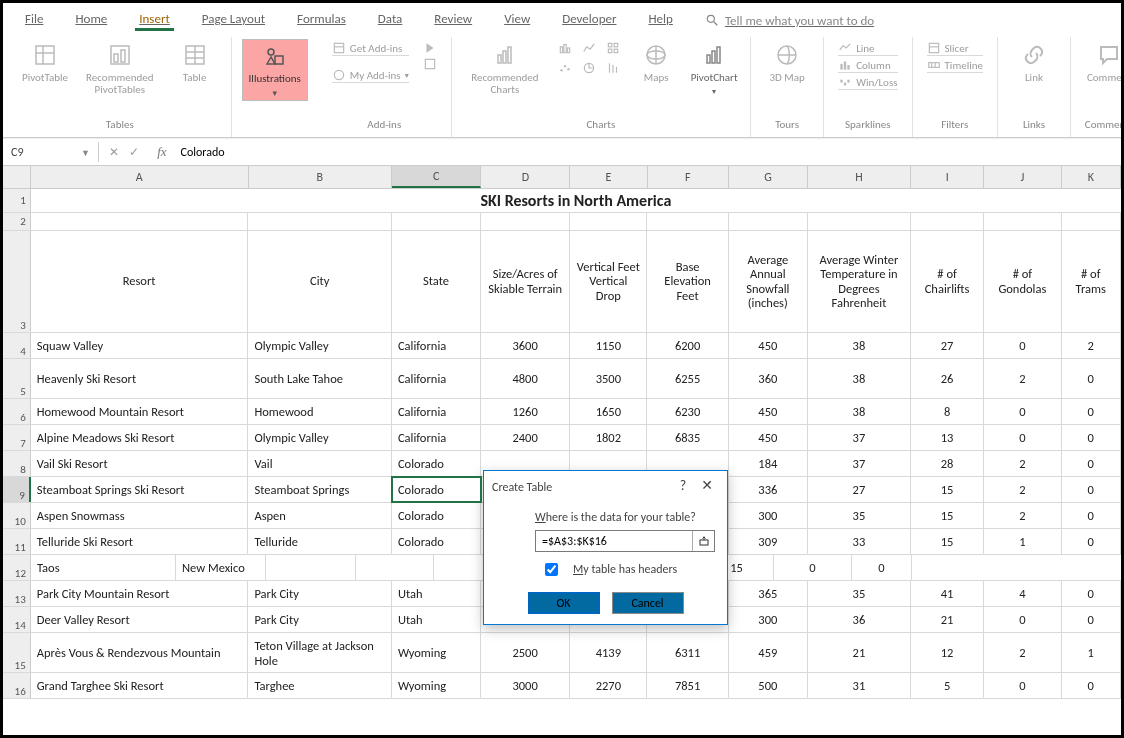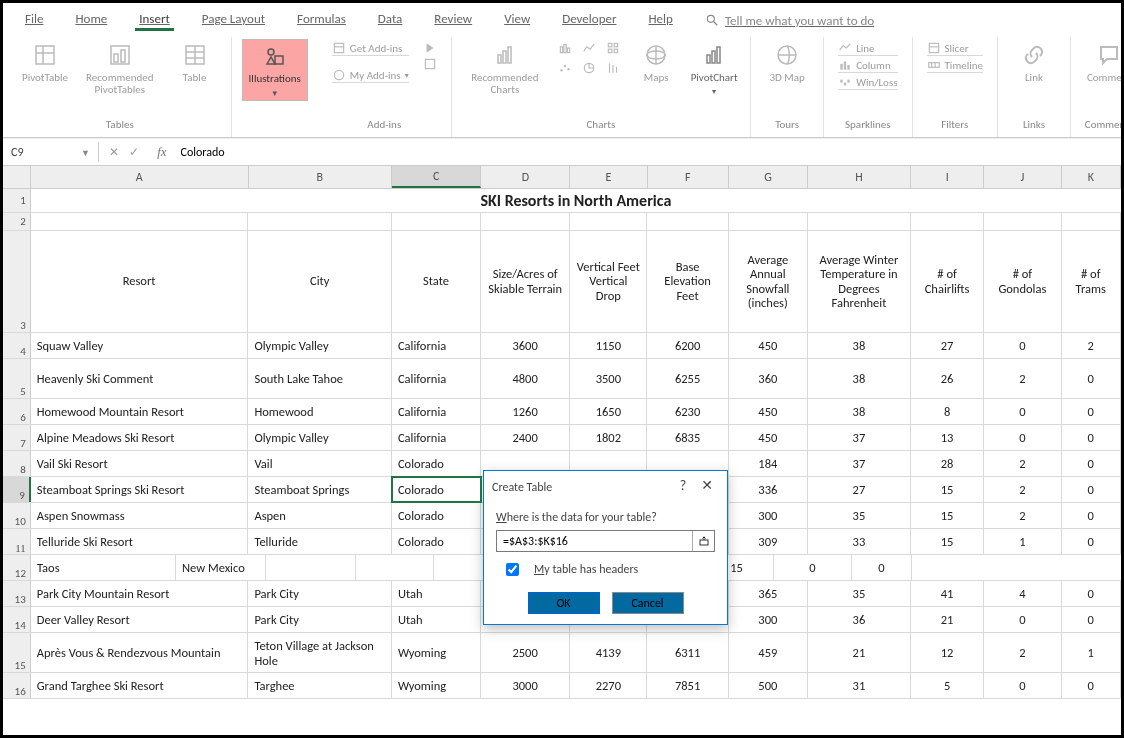--- a/index.html
+++ b/index.html
@@ -2,21 +2,21 @@
 <html><head>
 <meta charset="utf-8">
 <style>
 * { box-sizing: border-box; margin: 0; padding: 0; font-family: "Segoe UI", Calibri, Arial, sans-serif; }
 body { background: #fff; font-size: 12px; color: #444; }
 .app { border: 3px solid #000; width: 1124px; height: 738px; position: relative; overflow: hidden; background: #fff; }
 
 
 .menubar { display: flex; gap: 24px; padding: 6px 18px 2px 18px; font-size: 13px; color: #666; text-decoration: underline; }
 .menubar .item { cursor: pointer; padding: 2px 4px; }
-.menubar .item.active { color: #404040; border-bottom: 3px solid #217346; padding-bottom: 2px; }
+.menubar .item.active { color: #a16207; border-bottom: 3px solid #217346; padding-bottom: 2px; }
 .menubar .search { display:flex; align-items:center; gap:6px; color:#888; margin-left:4px; }
 
 
 .ribbon { display: flex; border-bottom: 1px solid #ccc; padding: 4px 6px 0 6px; background: #fff; height: 105px; }
 .rgroup { display:flex; flex-direction:column; align-items:center; padding:2px 10px 2px 10px; border-right:1px solid #e2e2e2; }
 .rgroup:last-child { border-right:none; }
 .rgroup .btns { display:flex; gap:6px; align-items:flex-start; flex:1; }
 .rgroup .glabel { font-size:11px; color:#888; padding:2px 0 4px 0; }
 .bigbtn { display:flex; flex-direction:column; align-items:center; gap:3px; padding:2px 6px; color:#9c9c9c; min-width:52px; font-size:11px; line-height:1.1; text-align:center; }
 .bigbtn.active { color:#333; background:#fca5a5; border:1px solid #bcbcbc; }
@@ -51,21 +51,21 @@
 .cell.sel { outline:2px solid #217346; outline-offset:-1px; background:#fff; z-index:1; position:relative; }
 
 
 .cA{width:220px}.cB{width:145px}.cC{width:90px}.cD{width:90px}.cE{width:78px}.cF{width:82px}.cG{width:80px}.cH{width:104px}.cI{width:74px}.cJ{width:78px}.cK{width:60px}
 
 
 .dialog { position:absolute; left:480px; top:467px; width:245px; background:#fff; border:1px solid #0078d4; box-shadow:0 4px 12px rgba(0,0,0,.25); font-size:12px; }
 .dialog .titlebar { display:flex; align-items:flex-end; padding:6px 8px; }
 .dialog .titlebar .ttl { flex:1; }
 .dialog .titlebar .help, .dialog .titlebar .close { width:24px; text-align:center; color:#444; font-size:14px; }
-.dialog .body { padding:6px 12px 10px 12px; }
+.dialog .body { padding:6px 12px 10px 12px;margin-left:39px; }
 .dialog .body .q { margin:4px 0 6px 0; }
 .dialog .range { display:flex; border:1px solid #7a7a7a; }
 .dialog .range input { flex:1; border:none; padding:3px 6px; font-size:12px; outline:none; }
 .dialog .range .pick { width:22px; border-left:1px solid #aaa; display:flex; align-items:center; justify-content:center; }
 .dialog .chk { margin:10px 0 0 10px; display:flex; align-items:center; gap:15px; }
 .dialog .btns { display:flex; gap:12px; justify-content:center; padding:6px 10px 10px 10px; }
 .dialog button { width:72px; height:22px; font-size:12px; background:#0369a1; border:1px solid #8a8a8a; }
 .dialog button.ok { border:2px solid #0067c0; }
 .u { text-decoration:underline; }
 </style>
@@ -455,21 +455,21 @@
           <div class="cell cE center">1150</div>
           <div class="cell cF center">6200</div>
           <div class="cell cG center">450</div>
           <div class="cell cH center">38</div>
           <div class="cell cI center">27</div>
           <div class="cell cJ center">0</div>
           <div class="cell cK center">2</div>
         </div>
         <div class="row" style="height: 40px;">
           <div class="rh" style="align-items: flex-end;">5</div>
-          <div class="cell cA">Heavenly Ski Comment</div>
+          <div class="cell cA">Heavenly Ski Resort</div>
           <div class="cell cB">South Lake Tahoe</div>
           <div class="cell cC">California</div>
           <div class="cell cD center">4800</div>
           <div class="cell cE center">3500</div>
           <div class="cell cF center">6255</div>
           <div class="cell cG center">360</div>
           <div class="cell cH center">38</div>
           <div class="cell cI center">26</div>
           <div class="cell cJ center">2</div>
           <div class="cell cK center">0</div>
@@ -538,21 +538,21 @@
           <div class="cell cD center"></div>
           <div class="cell cE center"></div>
           <div class="cell cF center"></div>
           <div class="cell cG center">300</div>
           <div class="cell cH center">35</div>
           <div class="cell cI center">15</div>
           <div class="cell cJ center">2</div>
           <div class="cell cK center">0</div>
         </div>
         <div class="row" style="height: 26px;">
-          <div class="rh" style="align-items: flex-end; font-family: Liberation Serif, serif;">11</div>
+          <div class="rh" style="align-items: flex-end;">11</div>
           <div class="cell cA">Telluride Ski Resort</div>
           <div class="cell cB">Telluride</div>
           <div class="cell cC">Colorado</div>
           <div class="cell cD center"></div>
           <div class="cell cE center"></div>
           <div class="cell cF center"></div>
           <div class="cell cG center">309</div>
           <div class="cell cH center">33</div>
           <div class="cell cI center">15</div>
           <div class="cell cJ center">1</div>

